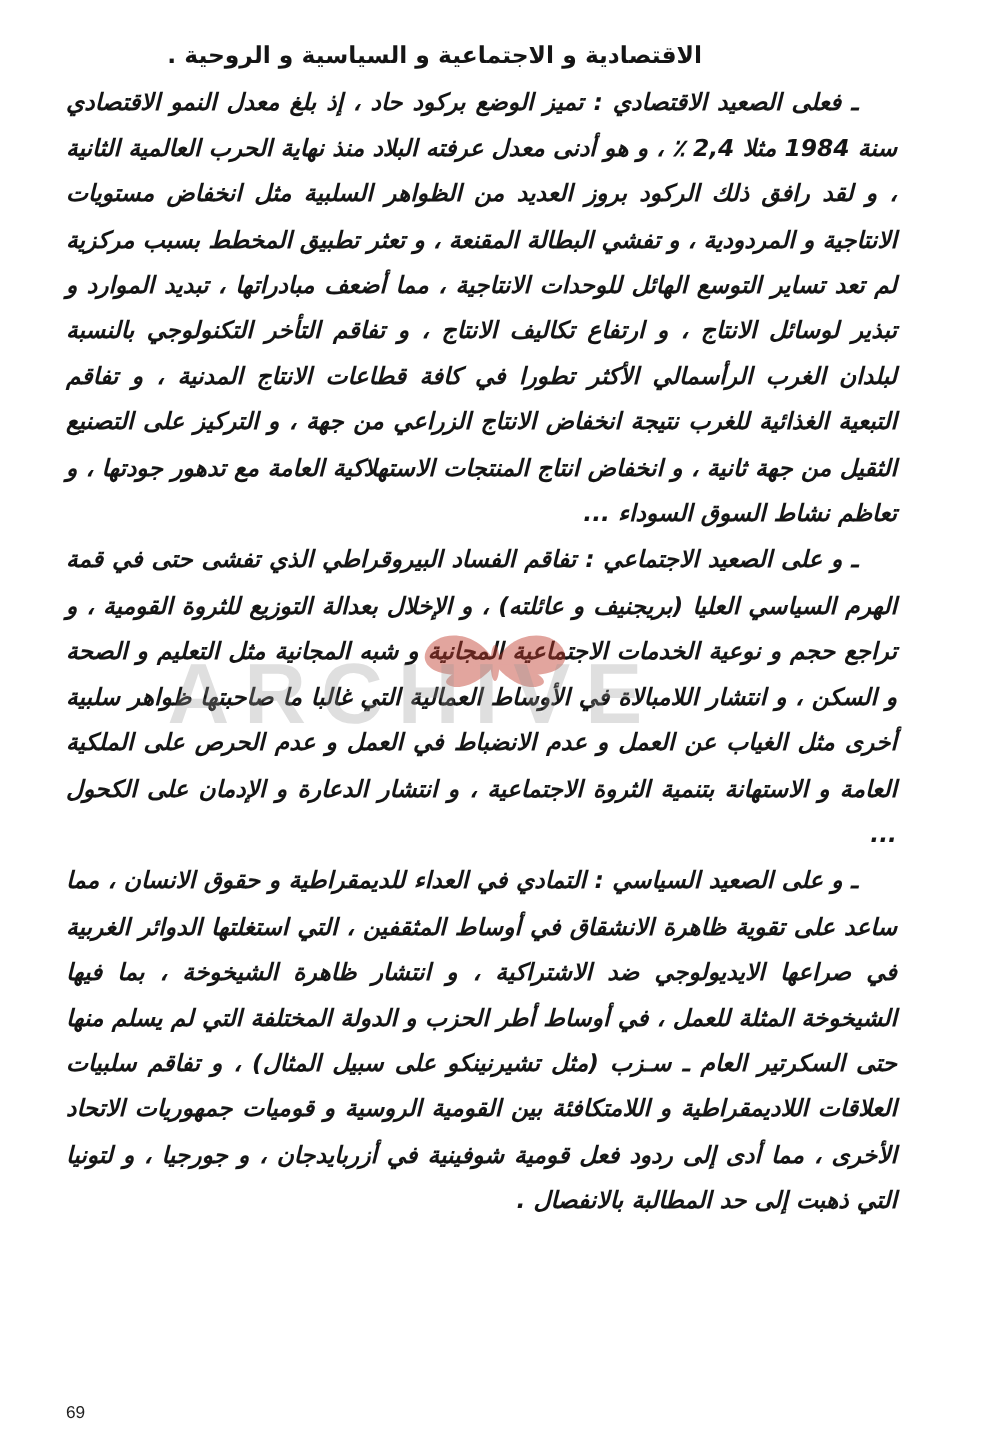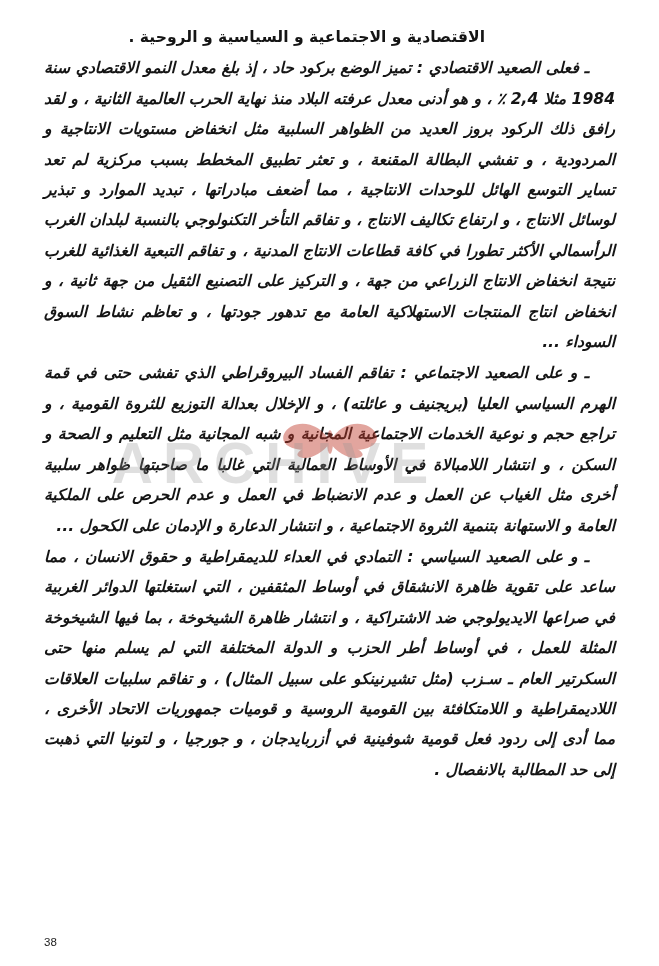--- a/index.html
+++ b/index.html
@@ -22,21 +22,21 @@
     left: 44px;
     direction: rtl;
     text-align: justify;
     color: #151515;
     font-size: 15.6px;
     line-height: 1.95;
     font-weight: bold;
     letter-spacing: 0px;
   }
   p {
-    margin: 0 0 1px 0;
+    margin: 0 17px 1px 0;
     text-align: justify;
     text-justify: inter-word;
   }
   p.first-line {
     text-indent: 0;
     padding-right: 130px;
   }
   p.para {
     text-indent: 26px;
     font-style: italic;
@@ -113,15 +113,15 @@
         <path d="M60 31 C68 42, 84 50, 92 44 C96 40, 80 30, 60 31 Z"></path>
         <ellipse cx="60" cy="30" rx="3" ry="12"></ellipse>
       </g>
     </svg>
   </div>
 
   <div class="watermark">
     <span class="wm-text">ARCHIVE</span>
   </div>
 
-  <div class="page-number">38</div>
+  <div class="page-number">69</div>
 
 </div>
 
 </body></html>

